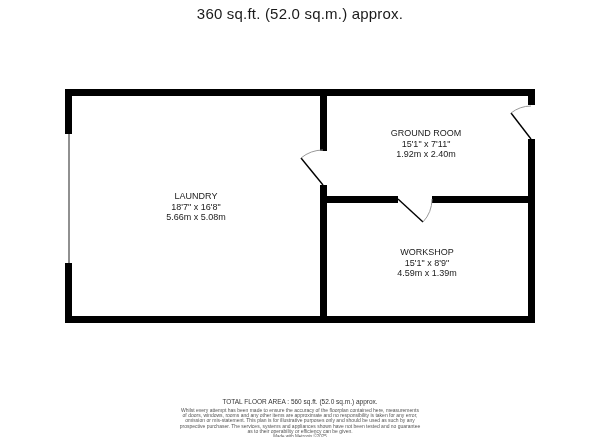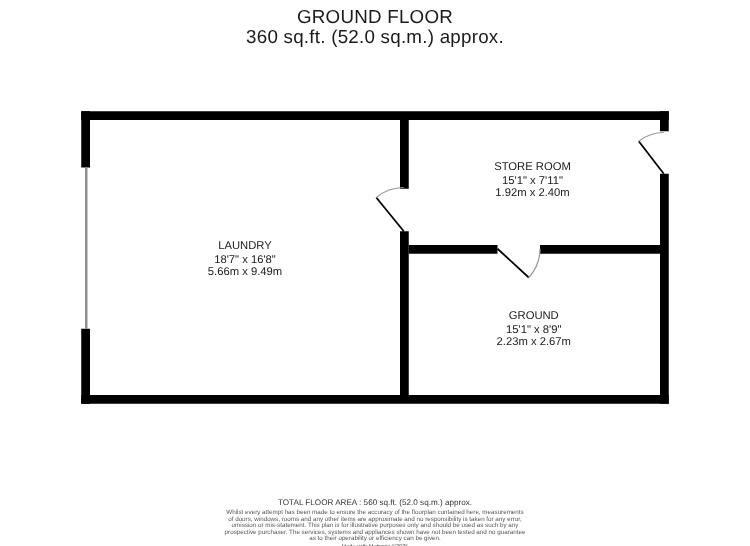--- a/index.html
+++ b/index.html
@@ -60,21 +60,20 @@
     line-height: 11px;
     color: #555555;
   }
 </style>
 </head>
 <body>
 
 <div class="page">
 
   <div class="title-block">
-    <div>GROUND FLOOR</div>
     <div>360 sq.ft. (52.0 sq.m.) approx.</div>
   </div>
 
   <div class="plan">
 
     <div class="wall" style="left:65px;  top:89px;  width:470px; height:7px;"></div>
     <div class="wall" style="left:65px;  top:316px; width:470px; height:7px;"></div>
     <div class="wall" style="left:65px;  top:89px;  width:7px;   height:45px;"></div>
     <div class="wall" style="left:65px;  top:263px; width:7px;   height:60px;"></div>
     <div class="window-line" style="left:68px; top:134px; width:2px; height:129px;"></div>
@@ -91,31 +90,31 @@
       <path class="door-arc" d="M511 113 A33 33 0 0 1 531 106"></path>
       <path class="door-leaf" d="M323 185 L301 158"></path>
       <path class="door-arc" d="M301 158 A35 35 0 0 1 323 150"></path>
       <path class="door-leaf" d="M398 199 L423 222"></path>
       <path class="door-arc" d="M423 222 A34 34 0 0 0 432 199"></path>
     </svg>
 
     <div class="room-label" style="left:196px; top:191px;">
       <div>LAUNDRY</div>
       <div>18'7" x 16'8"</div>
-      <div>5.66m x 9.49m</div>
+      <div>5.66m x 5.08m</div>
     </div>
     <div class="room-label" style="left:426px; top:128px;">
-      <div>STORE ROOM</div>
+      <div>GROUND ROOM</div>
       <div>15'1" x 7'11"</div>
       <div>1.92m x 2.40m</div>
     </div>
     <div class="room-label" style="left:427px; top:247px;">
-      <div>GROUND</div>
+      <div>WORKSHOP</div>
       <div>15'1" x 8'9"</div>
-      <div>2.23m x 2.67m</div>
+      <div>4.59m x 1.39m</div>
     </div>
   </div>
 
   <div class="footer-block">
     <div class="total-area">TOTAL FLOOR AREA : 560 sq.ft. (52.0 sq.m.) approx.</div>
     <div class="disclaimer-line">Whilst every attempt has been made to ensure the accuracy of the floorplan contained here, measurements</div>
     <div class="disclaimer-line">of doors, windows, rooms and any other items are approximate and no responsibility is taken for any error,</div>
     <div class="disclaimer-line">omission or mis-statement. This plan is for illustrative purposes only and should be used as such by any</div>
     <div class="disclaimer-line">prospective purchaser. The services, systems and appliances shown have not been tested and no guarantee</div>
     <div class="disclaimer-line">as to their operability or efficiency can be given.</div>

